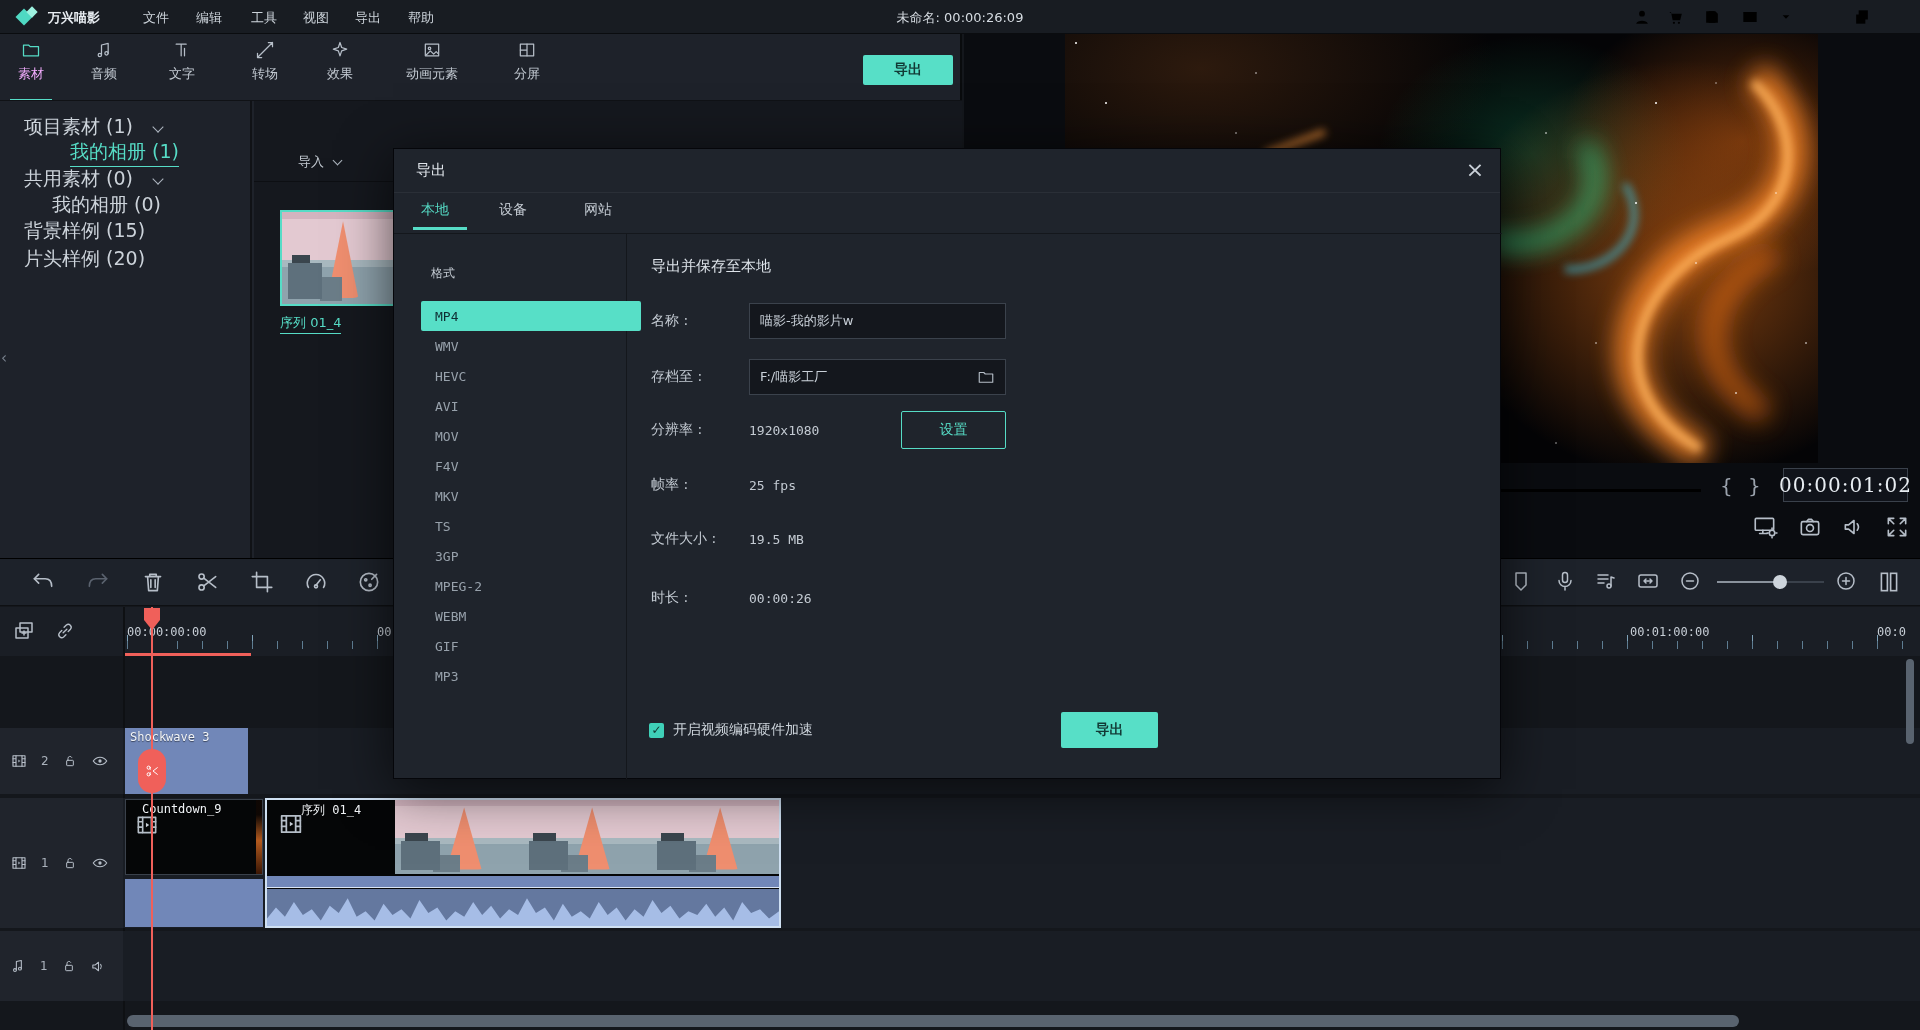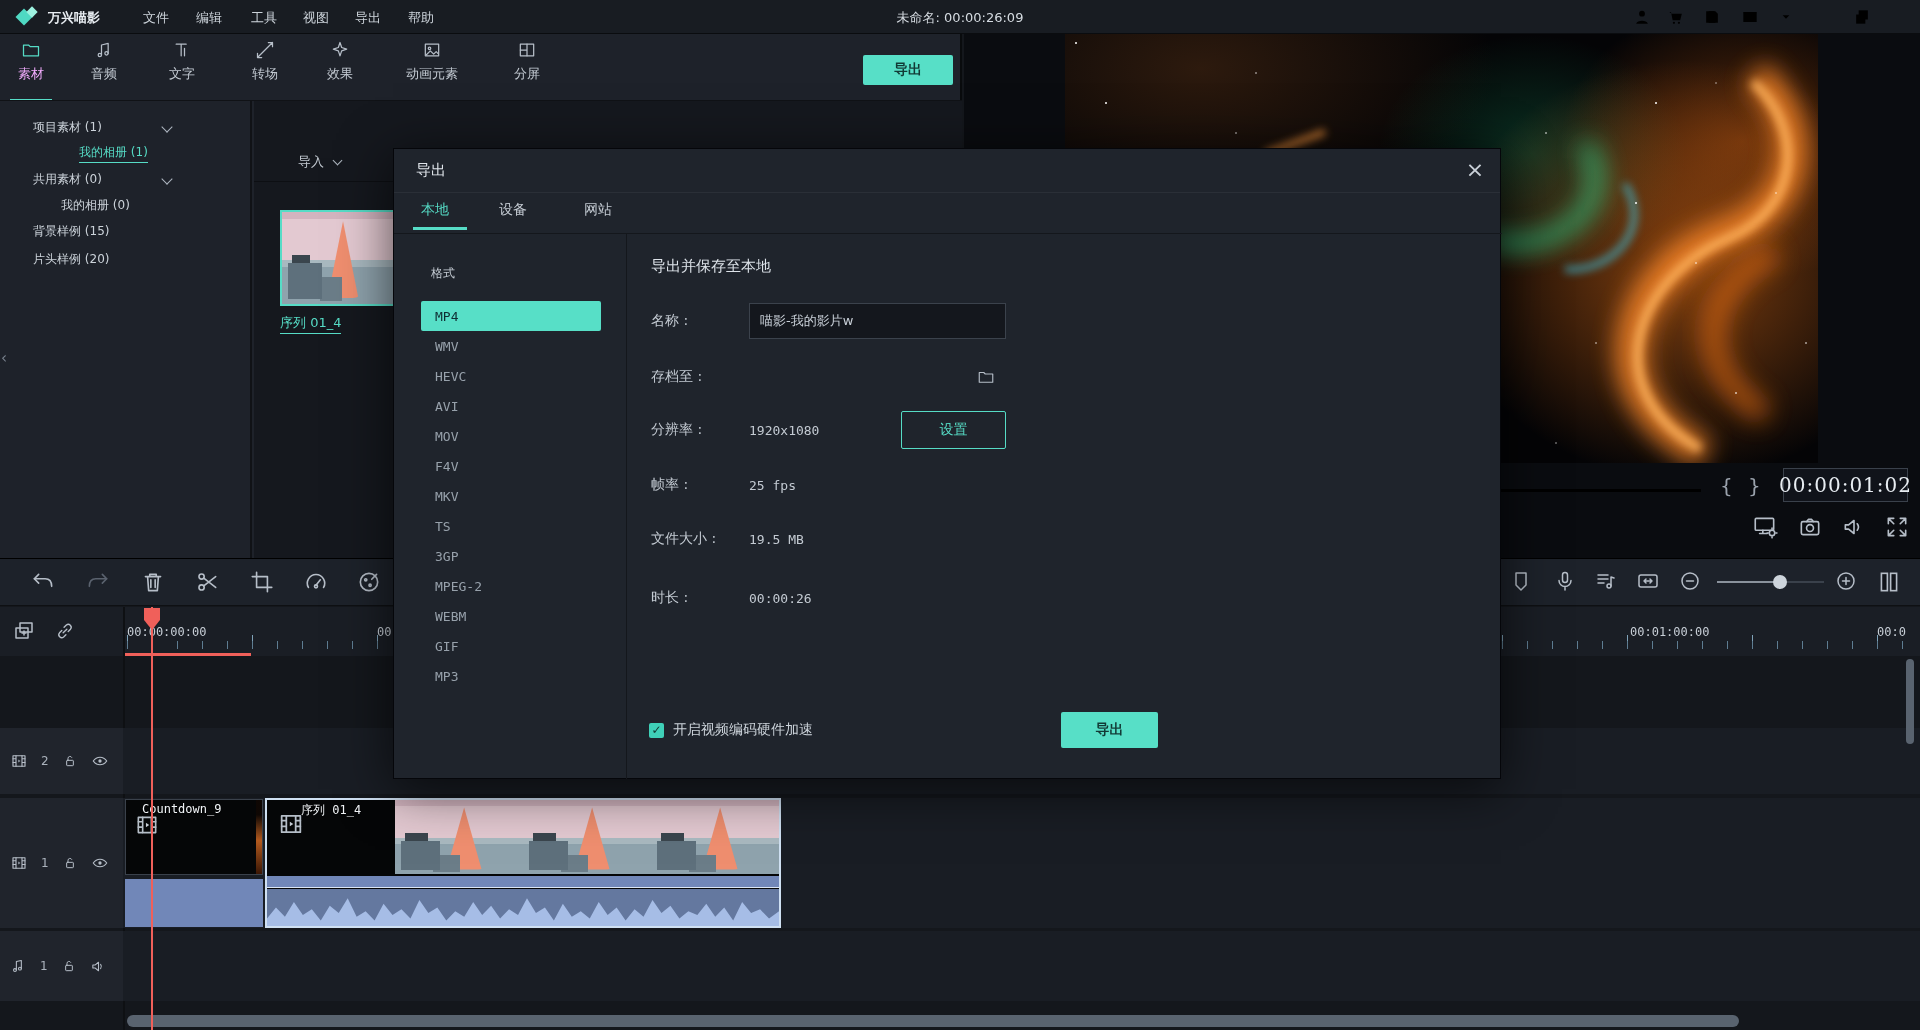--- a/index.html
+++ b/index.html
@@ -19,21 +19,21 @@
   
   .media-panel{left:0;top:34px;width:962px;height:524px;background:#1e222a;border-right:2px solid #090b0d;}
   .tab-item{top:6px;height:58px;display:flex;flex-direction:column;align-items:center;gap:5px;}
   .tab-item .lbl{font-size:13px;color:#c3cad2;}
   .tab-item.active .lbl{color:#f0abfc;}
   .tab-item.active::after{content:"";position:absolute;left:2px;right:2px;bottom:-4px;height:3px;background:#56dcc6;}
   .export-top-btn{left:863px;top:21px;width:90px;height:30px;background:#57dfc7;border-radius:2px;
       color:#123a36;font-size:14px;font-weight:bold;display:flex;align-items:center;justify-content:center;}
   .tabstrip-sep{left:0;top:66px;width:962px;height:1px;background:#101216;}
   .sidebar{left:0;top:67px;width:252px;height:457px;background:#1e222a;border-right:2px solid #101216;}
-  .side-row{left:13px;height:26px;display:flex;align-items:center;font-size:12px;color:#ccd3da;width:228px;}
+  .side-row{left:4px;height:26px;display:flex;align-items:center;font-size:19px;color:#ccd3da;width:228px;}
   .side-row .txt{white-space:nowrap;}
   .side-row.active .txt{color:#56dcc6;border-bottom:1px solid #56dcc6;padding-bottom:1px;}
   .chev{position:absolute;right:70px;width:8px;height:8px;border-right:1.5px solid #aeb6c0;border-bottom:1.5px solid #aeb6c0;transform:rotate(45deg);}
   .media-grid{left:254px;top:67px;width:708px;height:457px;background:#15181e;}
   .mg-toolbar-sep{left:0;top:80px;width:708px;height:1px;background:#0d0f13;}
   .dd{font-size:13px;color:#c3cad2;display:flex;align-items:center;gap:10px;}
   .dd .caret{width:7px;height:7px;border-right:1.5px solid #aeb6c0;border-bottom:1.5px solid #aeb6c0;transform:rotate(45deg);margin-top:-3px;}
   .search-box{left:551px;top:48px;width:153px;height:27px;background:#0d0f13;display:flex;align-items:center;padding:0 8px;gap:6px;}
   .search-box input{flex:1;background:transparent;border:0;outline:0;color:#9aa2ac;font-size:13px;min-width:0;font-family:inherit;}
   .thumb{left:26px;top:109px;width:117px;height:96px;border:2px solid #56dcc6;background:#dfc3cc;overflow:hidden;}
@@ -95,21 +95,21 @@
      box-shadow:0 10px 50px rgba(0,0,0,.65);z-index:50;}
   .dlg-header{left:0;top:0;width:100%;height:44px;border-bottom:1px solid #2a2f37;}
   .dlg-title{left:22px;top:12px;font-size:15px;color:#dfe4ea;}
   .dlg-close{left:1068px;top:8px;width:26px;height:26px;font-size:22px;color:#c9d0d8;text-align:center;line-height:26px;}
   .dlg-tab{top:52px;font-size:14px;color:#c3cad2;}
   .dlg-tab.active{color:#56dcc6;}
   .dlg-tab-underline{left:19px;top:78px;width:54px;height:3px;background:#56dcc6;}
   .dlg-tabs-sep{left:0;top:84px;width:1108px;height:1px;background:#14171c;}
   .dlg-vsep{left:232px;top:85px;width:1px;height:545px;background:#14171c;}
   .fmt-heading{left:37px;top:116px;font-size:12px;color:#c3cad2;}
-  .fmt-item{left:27px;width:180px;height:30px;display:flex;align-items:center;padding-left:14px;
+  .fmt-item{left:27px;width:220px;height:30px;display:flex;align-items:center;padding-left:14px;
      font-family:"DejaVu Sans Mono","Liberation Mono",monospace;font-size:13px;color:#97a1ab;}
   .fmt-item.selected{background:#57dfc7;color:#0f2e33;border-radius:2px;}
   .sec-heading{left:257px;top:108px;font-size:15px;color:#dde3e9;}
   .f-label{left:257px;font-size:14px;color:#c3cad2;}
   .f-value{left:355px;font-size:13px;color:#c3cad2;font-family:"DejaVu Sans Mono","Liberation Mono",monospace;}
   .f-input{left:355px;width:257px;height:36px;background:#14171d;border:1px solid #3b424c;color:#c9d0d8;
      font-size:13px;padding:0 10px;font-family:"DejaVu Sans","Liberation Sans",sans-serif;outline:none;}
   .settings-btn{left:507px;top:262px;width:105px;height:38px;border:1px solid #56dcc6;border-radius:2px;background:transparent;
      color:#56dcc6;font-size:14px;display:flex;align-items:center;justify-content:center;}
   .hw-check{left:255px;top:574px;width:15px;height:15px;background:#3fd0b8;border-radius:2px;
@@ -438,20 +438,30 @@
         <span class="num">2</span>
         <svg class="ic" style="width:16px;height:16px;" viewBox="0 0 24 24">
             <rect x="7" y="11" width="10" height="8" rx="1"></rect>
             <path d="M9 11V8a3 3 0 0 1 5.6-1.4"></path>
           </svg>
         <svg class="ic" style="width:18px;height:18px;" viewBox="0 0 24 24">
             <path d="M3 12s3.5-5 9-5 9 5 9 5-3.5 5-9 5-9-5-9-5z"></path>
             <circle cx="12" cy="12" r="2.2" fill="#b6bec8" stroke="none"></circle>
           </svg>
       </div>
+      <div class="abs" style="left:125px;top:0;width:123px;height:66px;background:#7187b8;">
+        <span class="clip-label" style="position:absolute;left:5px;top:2px;">Shockwave 3</span>
+        <div class="abs scissor-badge">
+          <svg class="ic" style="width:16px;height:16px;stroke:#fff;" viewBox="0 0 24 24">
+              <circle cx="7" cy="7" r="2.4"></circle>
+              <circle cx="7" cy="17" r="2.4"></circle>
+              <path d="M9 8.5L20 17M9 15.5L20 7"></path>
+            </svg>
+        </div>
+      </div>
     </div>
 
     <div class="abs trow" style="top:239px;height:130px;">
       <div class="thead">
         <svg class="ic" style="width:18px;height:18px;" viewBox="0 0 24 24">
             <rect x="4" y="5" width="16" height="14"></rect>
             <path d="M8 5v14M16 5v14M4 9h4M4 14h4M16 9h4M16 14h4"></path>
             <path d="M11 10l3 2-3 2z" fill="#9aa3ae" stroke="none"></path>
           </svg>
         <span class="num">1</span>
@@ -548,20 +558,21 @@
     <div class="abs fmt-item" style="top:392px;">3GP</div>
     <div class="abs fmt-item" style="top:422px;">MPEG-2</div>
     <div class="abs fmt-item" style="top:452px;">WEBM</div>
     <div class="abs fmt-item" style="top:482px;">GIF</div>
     <div class="abs fmt-item" style="top:512px;">MP3</div>
 
     <div class="abs sec-heading">导出并保存至本地</div>
     <div class="abs f-label" style="top:163px;">名称 :</div>
     <input class="abs f-input" style="top: 154px;" value="喵影-我的影片w">
     <div class="abs f-label" style="top:219px;">存档至 :</div>
+    <input class="abs f-input mono" style="top: 210px;" value="F:/喵影工厂">
     <svg class="abs ic" style="left:583px;top:219px;width:18px;height:18px;" viewBox="0 0 24 24">
         <path d="M3 6h6l2 2h10v11H3z"></path>
       </svg>
     <div class="abs f-label" style="top:272px;">分辨率 :</div>
     <div class="abs f-value" style="top:274px;">1920x1080</div>
     <div class="abs settings-btn">设置</div>
     <div class="abs f-label" style="top:327px;">帧率 :</div>
     <div class="abs f-value" style="top:329px;">25 fps</div>
     <div class="abs f-label" style="top:381px;">文件大小 :</div>
     <div class="abs f-value" style="top:383px;">19.5 MB</div>

